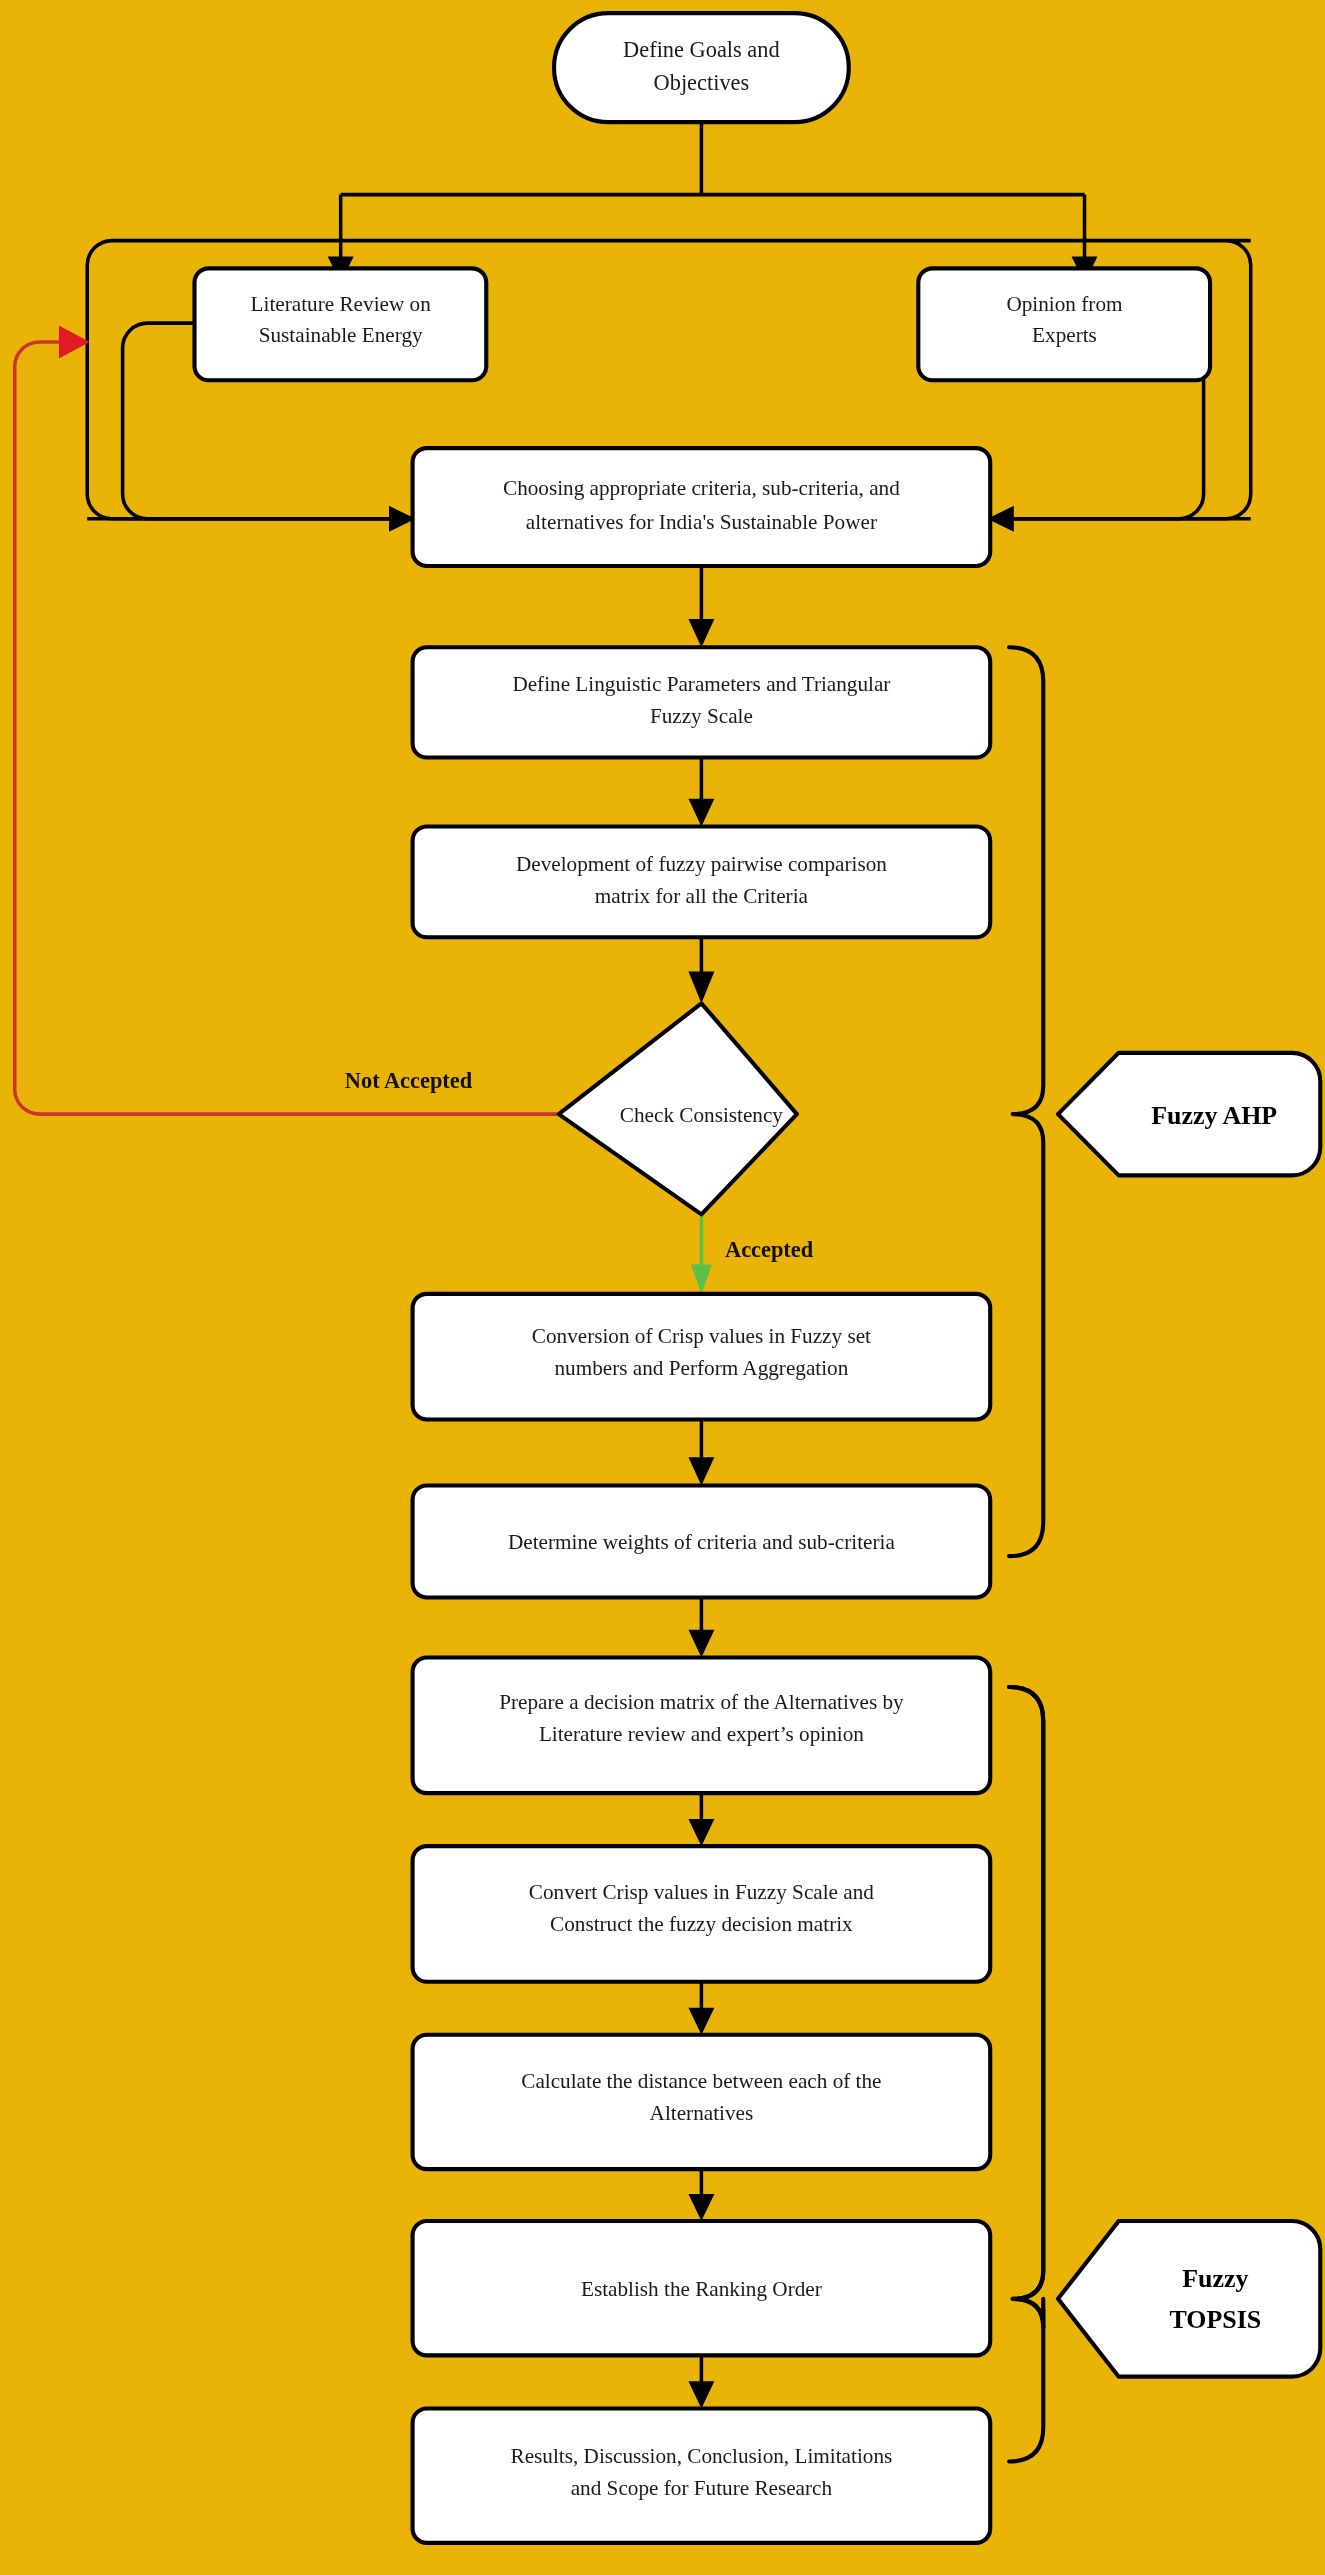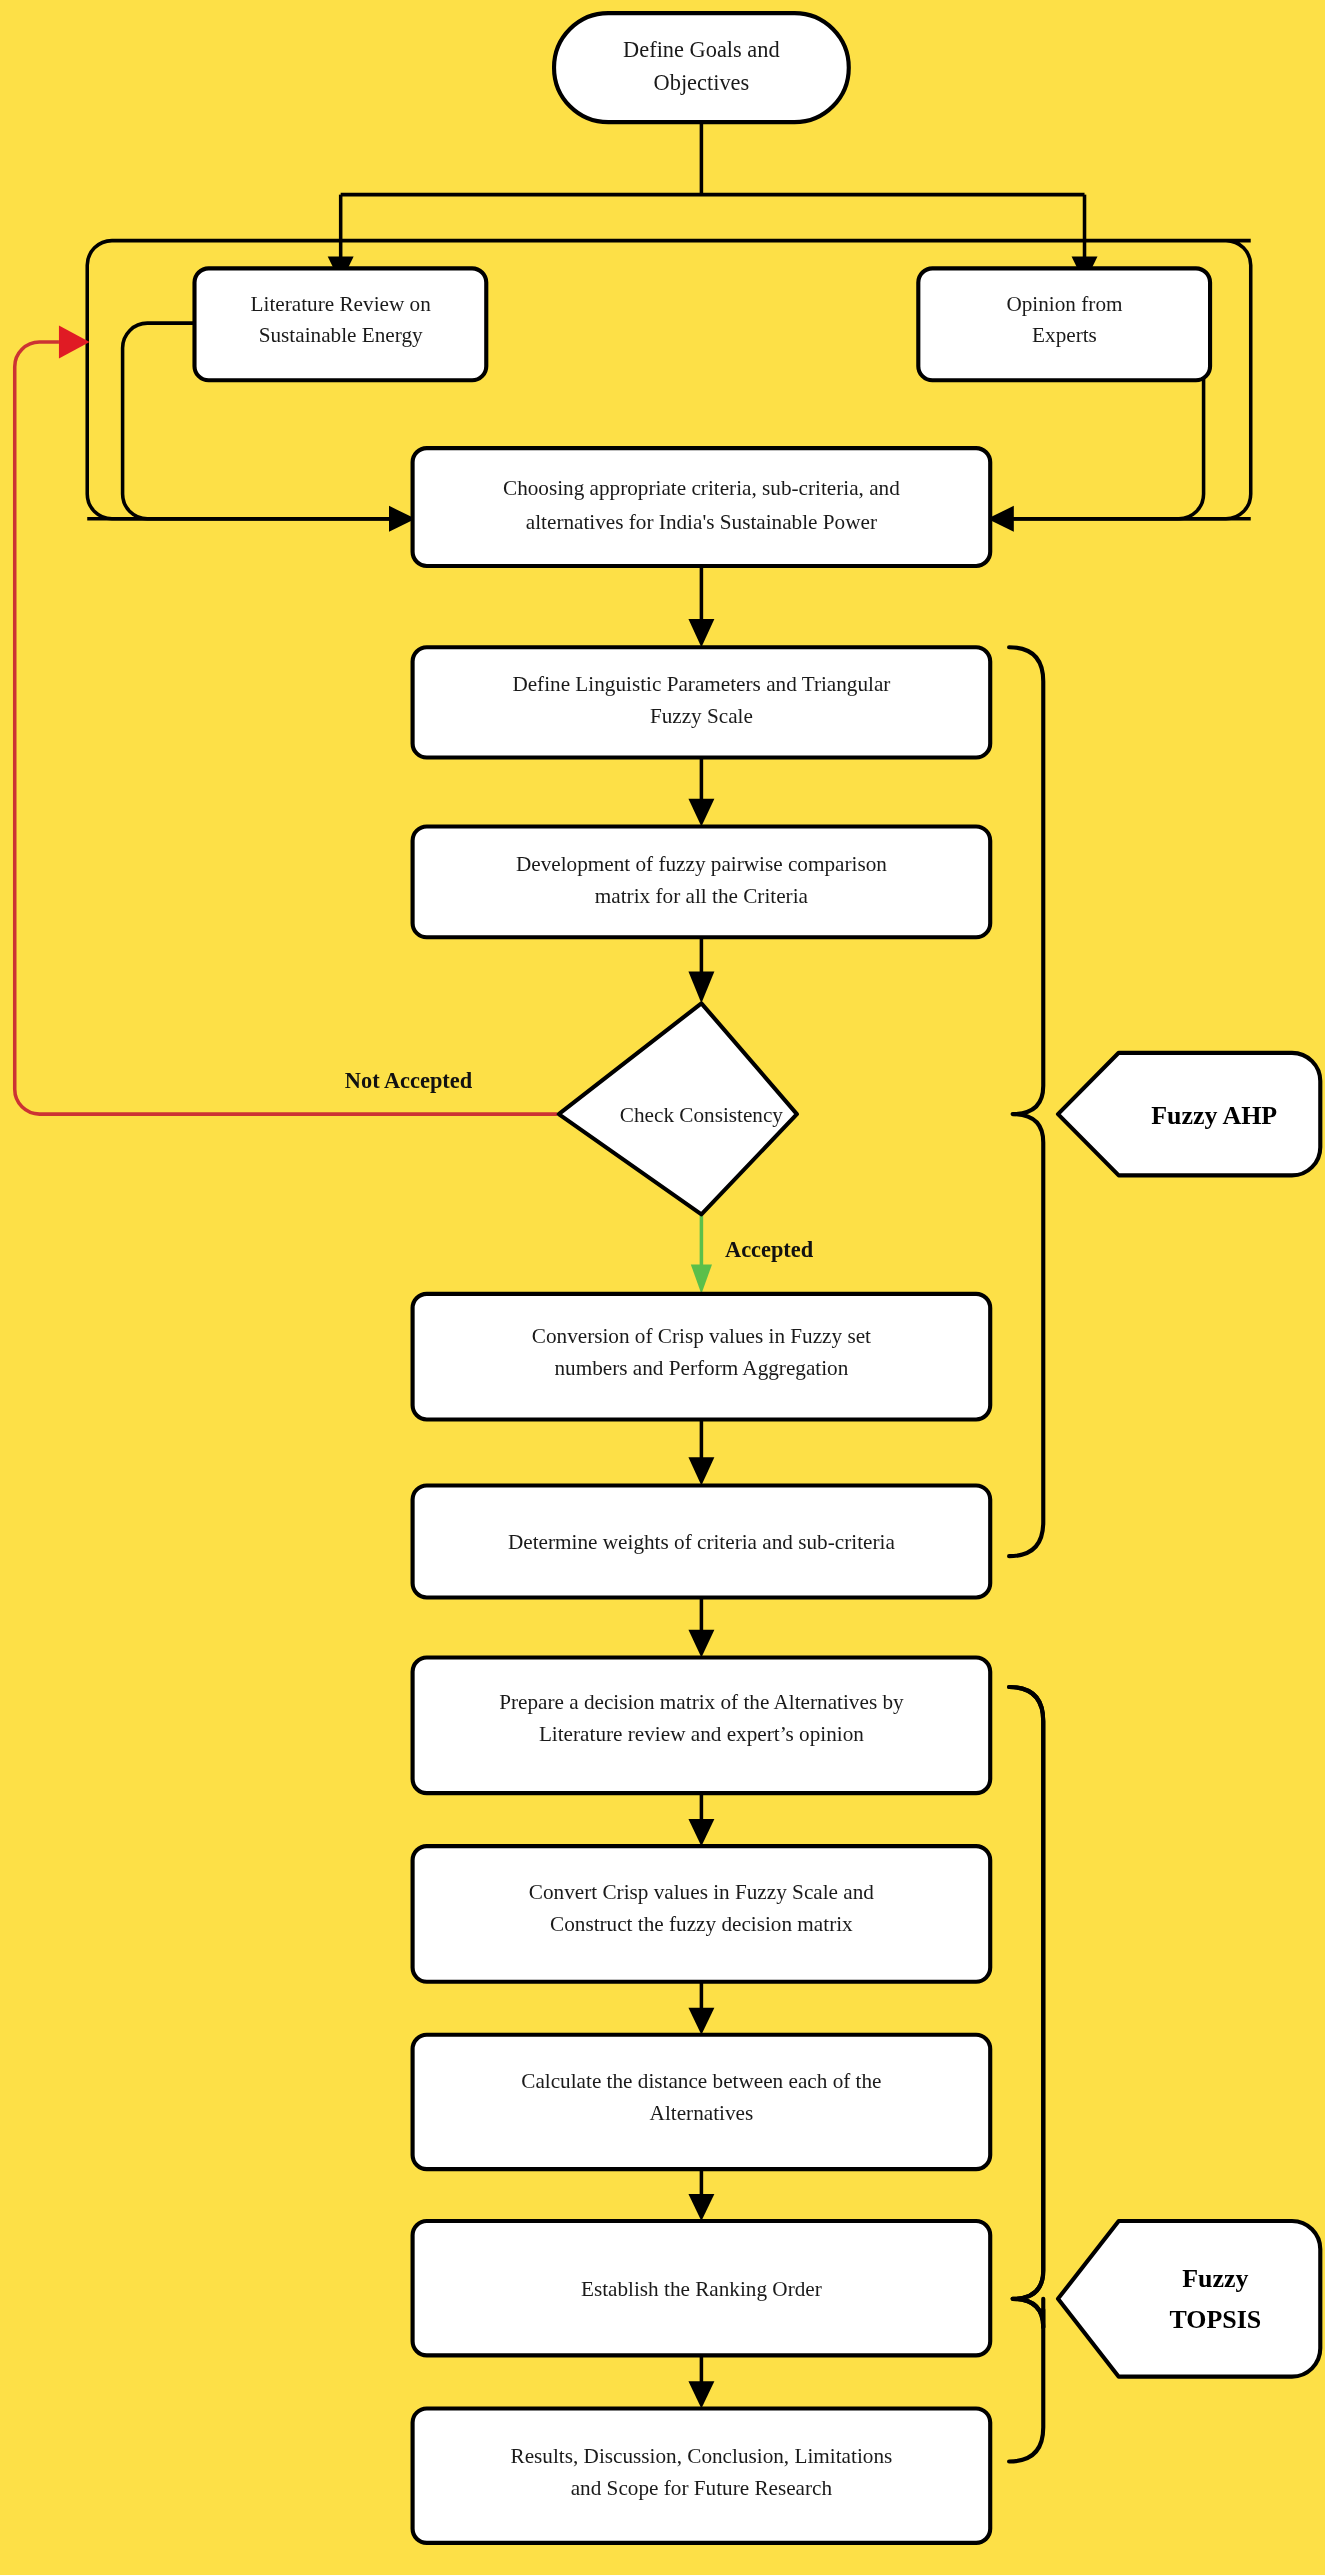--- a/index.html
+++ b/index.html
@@ -1,17 +1,17 @@
 <!DOCTYPE html>
 <html style="font-size:9.4px"><head>
 <meta charset="utf-8">
 <style>
   html,body{margin:0;padding:0;background:#ffffff;}
   body{width:1325px;height:2576px;font-family:"Liberation Serif",serif;}
-  #stage{position:relative;width:1325px;height:2576px;overflow:hidden;background:#fde047;}
+  #stage{position:relative;width:1325px;height:2576px;overflow:hidden;background:#eab308;}
   svg.flow{position:absolute;left:0;top:0;width:1325px;height:2576px;}
   .node-shape{fill:#ffffff;stroke:#000000;stroke-width:7;}
   .conn{fill:none;stroke:#000000;stroke-width:6;}
   .conn-red{fill:none;stroke:#cc3333;stroke-width:6;}
   .conn-green{fill:none;stroke:#5bbf4a;stroke-width:6;}
   .arrowhead{fill:#000000;}
   .arrowhead-red{fill:#e01b24;}
   .arrowhead-green{fill:#5bbf4a;}
   .bracket{fill:none;stroke:#000000;stroke-width:7;stroke-linecap:round;stroke-linejoin:round;}
   .nlabel{font-family:"Liberation Serif",serif;font-size:38px;fill:#1a1a1a;text-anchor:middle;}

